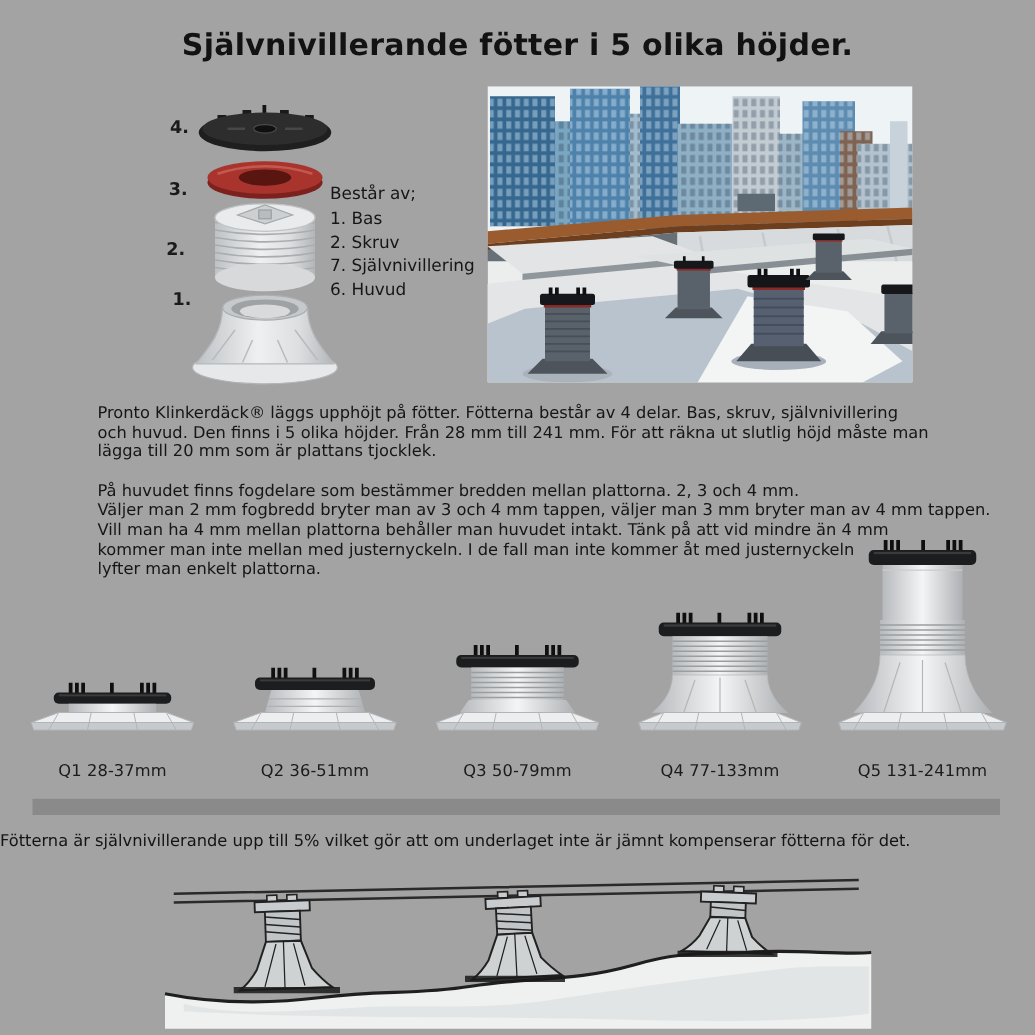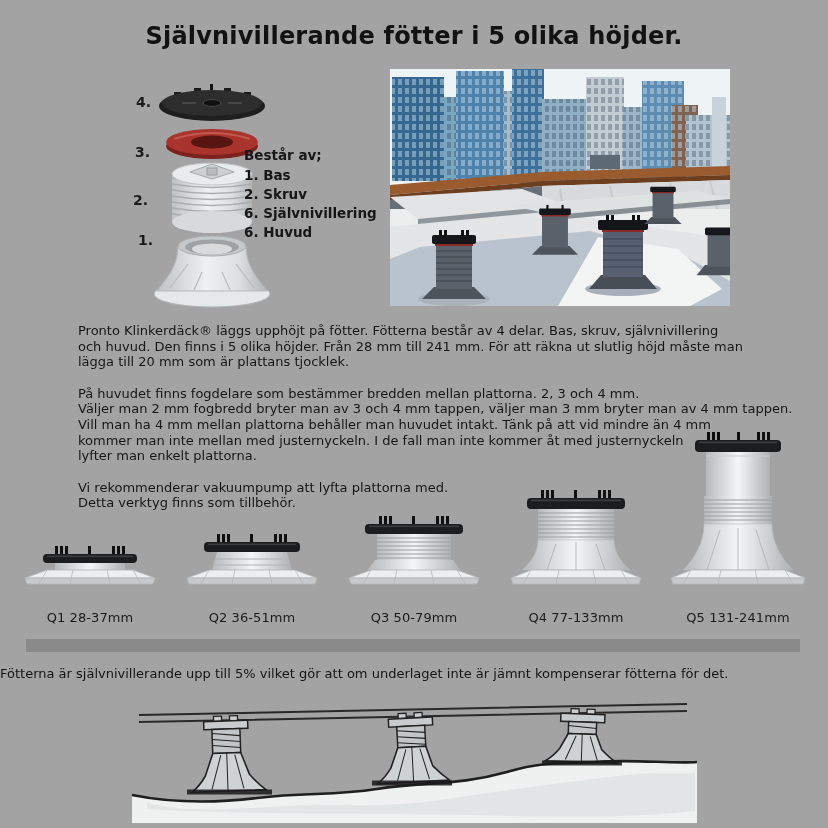--- a/index.html
+++ b/index.html
@@ -14,21 +14,21 @@
   }
   
   .diagram-wrap{position:absolute;left:130px;top:80px;width:250px;height:230px;}
   .callout{position:absolute;font-size:14px;font-weight:700;color:#1a1a1a;}
   .callout-4{left:6px;top:14px;}
   .callout-3{left:5px;top:64px;}
   .callout-2{left:3px;top:112px;}
   .callout-1{left:8px;top:152px;}
   .brand-block{position:absolute;left:256px;top:92px;font-size:13px;font-weight:700;line-height:17px;letter-spacing:.2px;}
   .brand-block sup{font-size:8px;}
-  .composition-block{position:absolute;left:244px;top:146px;font-size:13.5px;font-weight:700;line-height:19px;}
+  .composition-block{position:absolute;left:264px;top:146px;font-size:13.5px;font-weight:400;line-height:19px;}
   .composition-heading{margin-bottom:1px;}
   
   .photo{position:absolute;left:390px;top:69px;width:340px;height:237px;}
   
   .bodytext{position:absolute;left:78px;top:323px;width:745px;font-size:13px;line-height:15.6px;}
   .bodytext p{margin:0 0 16px 0;white-space:pre-line;}
   
   .products{position:absolute;left:14px;top:415px;width:800px;height:210px;
     display:flex;justify-content:space-between;align-items:flex-end;}
   .product{width:152px;display:flex;flex-direction:column;align-items:center;justify-content:flex-end;}
@@ -88,21 +88,21 @@
       <ellipse cx="60" cy="164" rx="34" ry="10" fill="#c6c9cb" stroke="#aaadb0" stroke-width="1"></ellipse>
       <ellipse cx="60" cy="165" rx="27" ry="7.5" fill="#9fa2a5"></ellipse>
       <ellipse cx="60" cy="167" rx="20" ry="5.5" fill="#d8dadc"></ellipse>
     </svg>
   </div>
 
   <div class="composition-block">
     <div class="composition-heading">Består av;</div>
     <div>1. Bas</div>
     <div>2. Skruv</div>
-    <div>6. Självnivillering</div>
+    <div>7. Självnivillering</div>
     <div>6. Huvud</div>
   </div>
 
   <svg class="photo" viewBox="0 0 340 237">
     <defs>
       <pattern id="winD" width="7" height="9" patternUnits="userSpaceOnUse">
         <rect x="1" y="1" width="4" height="6" fill="rgba(18,40,60,0.28)"></rect>
       </pattern>
       <pattern id="winL" width="7" height="9" patternUnits="userSpaceOnUse">
         <rect x="1" y="1" width="4" height="6" fill="rgba(200,225,240,0.45)"></rect>
@@ -203,22 +203,20 @@
 
   <div class="bodytext">
     <p>Pronto Klinkerdäck® läggs upphöjt på fötter. Fötterna består av 4 delar. Bas, skruv, självnivillering
 och huvud. Den finns i 5 olika höjder. Från 28 mm till 241 mm. För att räkna ut slutlig höjd måste man
 lägga till 20 mm som är plattans tjocklek.</p>
     <p>På huvudet finns fogdelare som bestämmer bredden mellan plattorna. 2, 3 och 4 mm.
 Väljer man 2 mm fogbredd bryter man av 3 och 4 mm tappen, väljer man 3 mm bryter man av 4 mm tappen.
 Vill man ha 4 mm mellan plattorna behåller man huvudet intakt. Tänk på att vid mindre än 4 mm
 kommer man inte mellan med justernyckeln. I de fall man inte kommer åt med justernyckeln
 lyfter man enkelt plattorna.</p>
-    <p>Vi rekommenderar vakuumpump att lyfta plattorna med.
-Detta verktyg finns som tillbehör.</p>
   </div>
 
   <div class="products">
 
     <div class="product">
       <svg width="150" height="46" viewBox="0 0 150 46">
         <defs>
             <linearGradient id="g1" x1="0" y1="0" x2="1" y2="0">
           <stop offset="0" stop-color="#b7babd"></stop>
               <stop offset=".5" stop-color="#f4f5f6"></stop>

